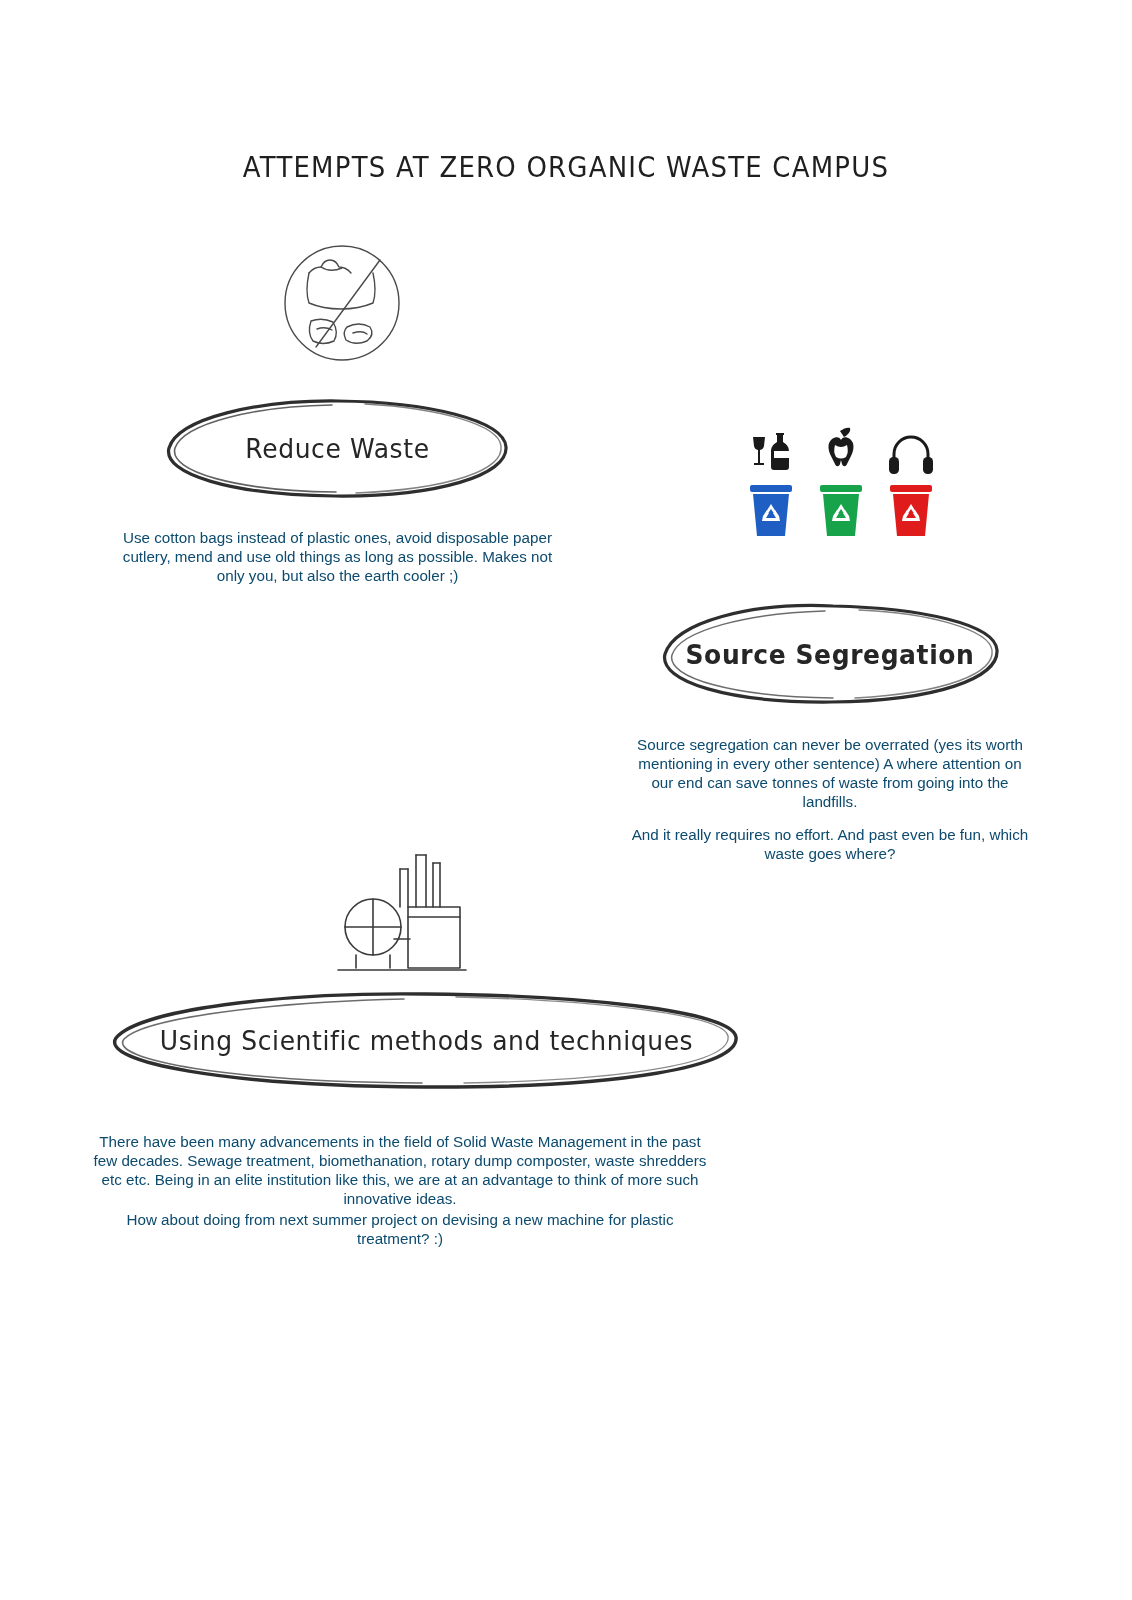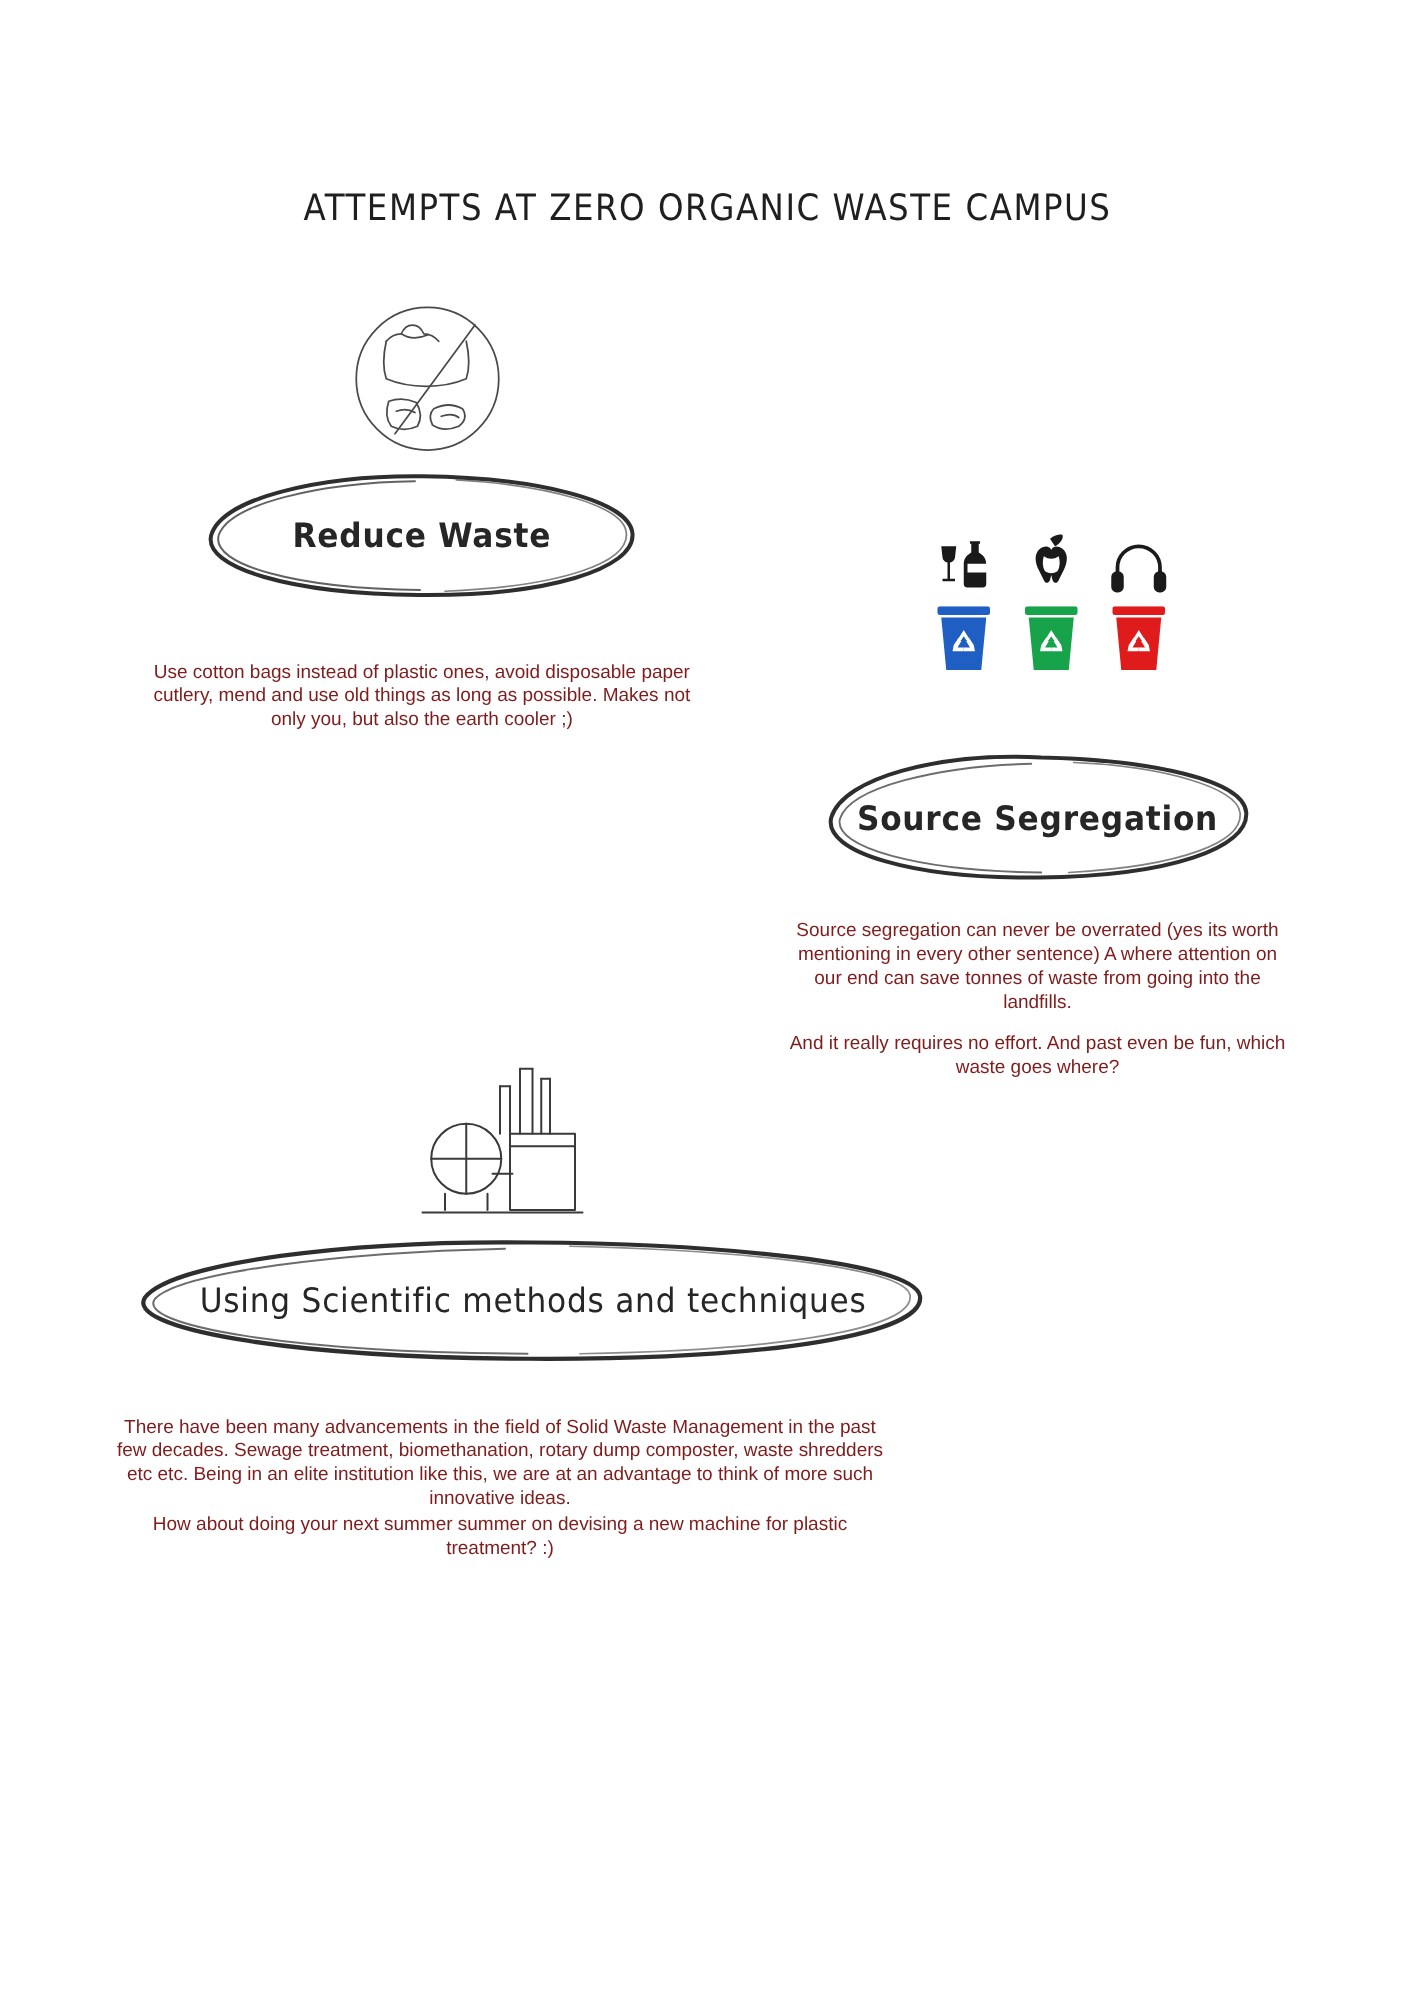--- a/index.html
+++ b/index.html
@@ -52,21 +52,21 @@
     letter-spacing: 0.6px;
     color: #262626;
     transform: scaleY(1.08);
   }
 
   .body-text {
     position: absolute;
     text-align: center;
     font-size: 15.2px;
     line-height: 19px;
-    color: #7f1d1d;
+    color: #0c4a6e;
     font-family: "Liberation Sans", sans-serif;
   }
   .body-text p { margin: 0 0 14px 0; }
   .body-text p:last-child { margin-bottom: 0; }
 
   
   .illus { position: absolute; }
 
   
   .bins {
@@ -108,21 +108,21 @@
         <path d="M33 104 L97 17"></path>
 
         <path d="M28 78 q-4 12 2 20 q10 5 21 0 q5 -9 -1 -19 q-11 -5 -22 -1z"></path>
         <path d="M64 84 q12 -6 23 0 q5 8 -3 14 q-12 5 -21 -1 q-4 -8 1 -13z"></path>
         <path d="M34 86 q8 -3 15 1"></path>
         <path d="M70 90 q9 -3 14 1"></path>
       </g>
     </svg>
   </div>
 
-  <div class="headline-wrap" style="left:160px; top:376px; width:355px; height:105px;font-weight:bold;">
+  <div class="headline-wrap" style="left:160px; top:396px; width:355px; height:105px;">
     <svg class="headline-svg" width="355" height="105" viewBox="0 0 355 105">
       <g fill="none" stroke="#2e2e2e" stroke-linecap="round">
         <path d="M178 5 C 98 4, 18 22, 9 52 C 2 78, 72 99, 175 100 C 278 101, 348 79, 346 51 C 344 24, 268 6, 178 5 Z" stroke-width="3.2"></path>
         <path d="M172 9 C 96 10, 24 27, 15 52 C 8 76, 78 95, 176 96" stroke-width="1.6" opacity=".75"></path>
         <path d="M196 97 C 290 93, 344 74, 341 50 C 339 29, 280 12, 205 8" stroke-width="1.4" opacity=".6"></path>
       </g>
     </svg>
     <div class="headline-text" style="top:38px;">Reduce Waste</div>
   </div>
 
@@ -264,15 +264,15 @@
         <path d="M322 4 C 176 2, 34 20, 12 48 C -4 72, 120 96, 320 97 C 520 98, 636 76, 632 47 C 628 20, 470 5, 322 4 Z" stroke-width="3.4"></path>
         <path d="M300 9 C 166 12, 40 28, 20 49 C 4 70, 126 92, 318 93" stroke-width="1.6" opacity=".7"></path>
         <path d="M360 93 C 530 90, 628 72, 624 46 C 620 24, 486 10, 352 7" stroke-width="1.4" opacity=".55"></path>
       </g>
     </svg>
     <div class="headline-text" style="top:36px;">Using Scientific methods and techniques</div>
   </div>
 
   <div class="body-text" style="left:90px; top:1132px; width:620px;">
     <p style="margin-bottom:2px;">There have been many advancements in the field of Solid Waste Management in the past few decades. Sewage treatment, biomethanation, rotary dump composter, waste shredders etc etc. Being in an elite institution like this, we are at an advantage to think of more such innovative ideas.</p>
-    <p>How about doing your next summer summer on devising a new machine for plastic treatment? :)</p>
+    <p>How about doing from next summer project on devising a new machine for plastic treatment? :)</p>
   </div>
 </div>
 
 </body></html>

